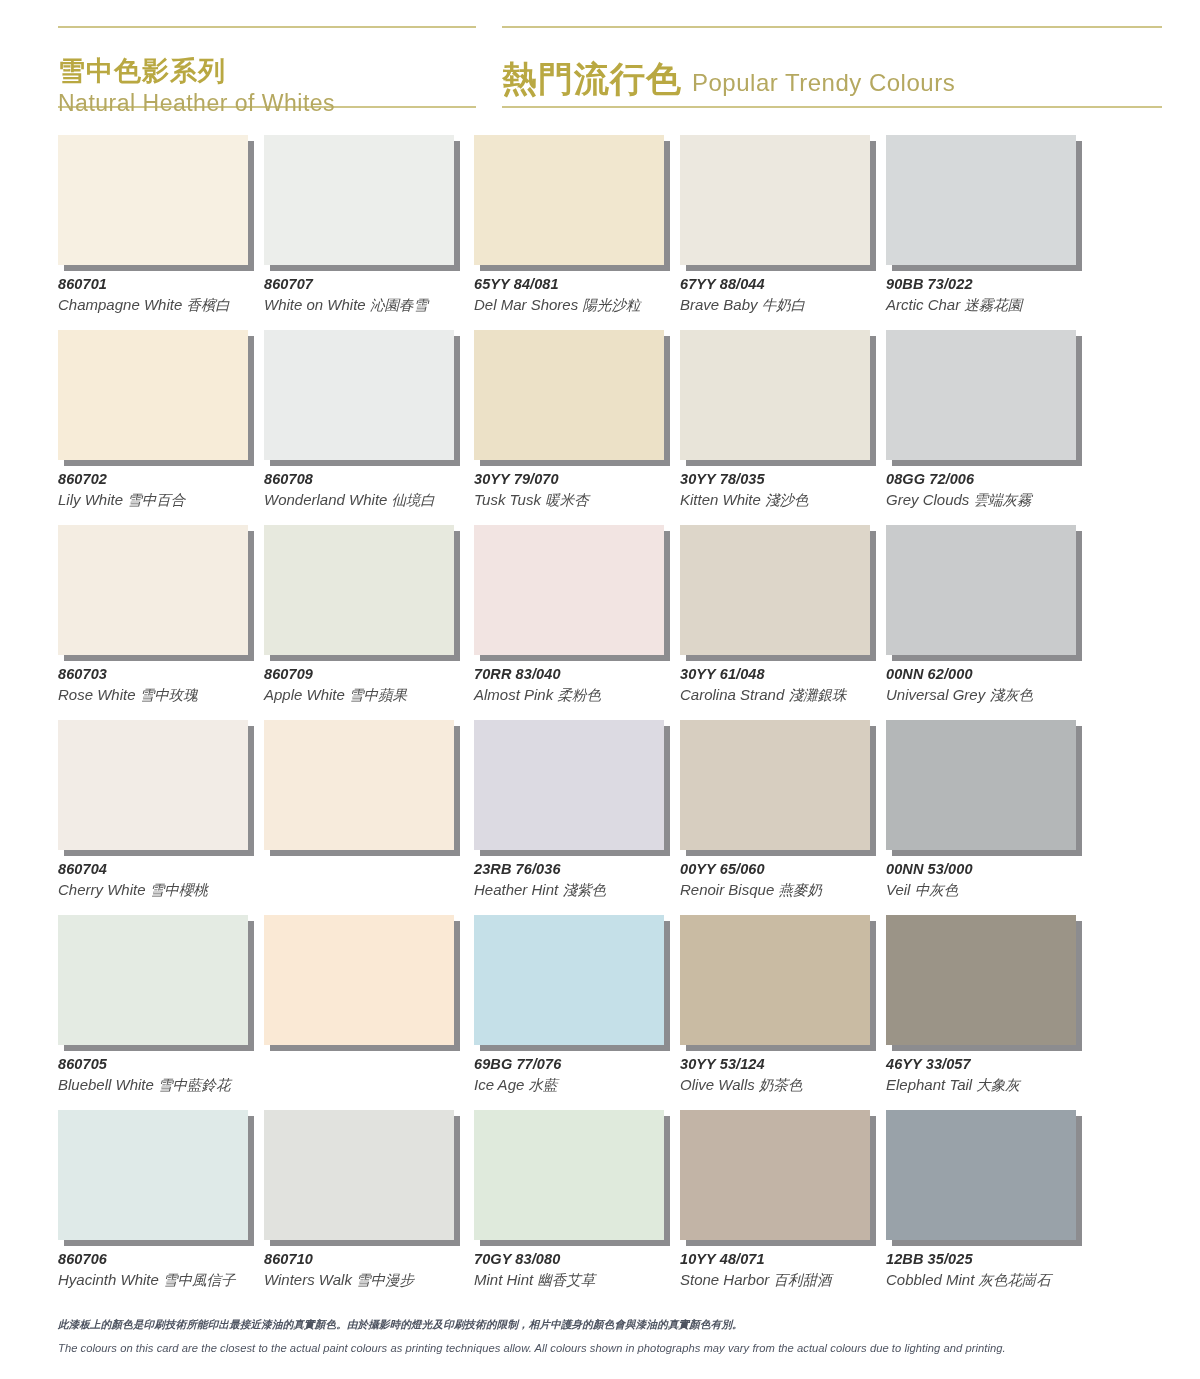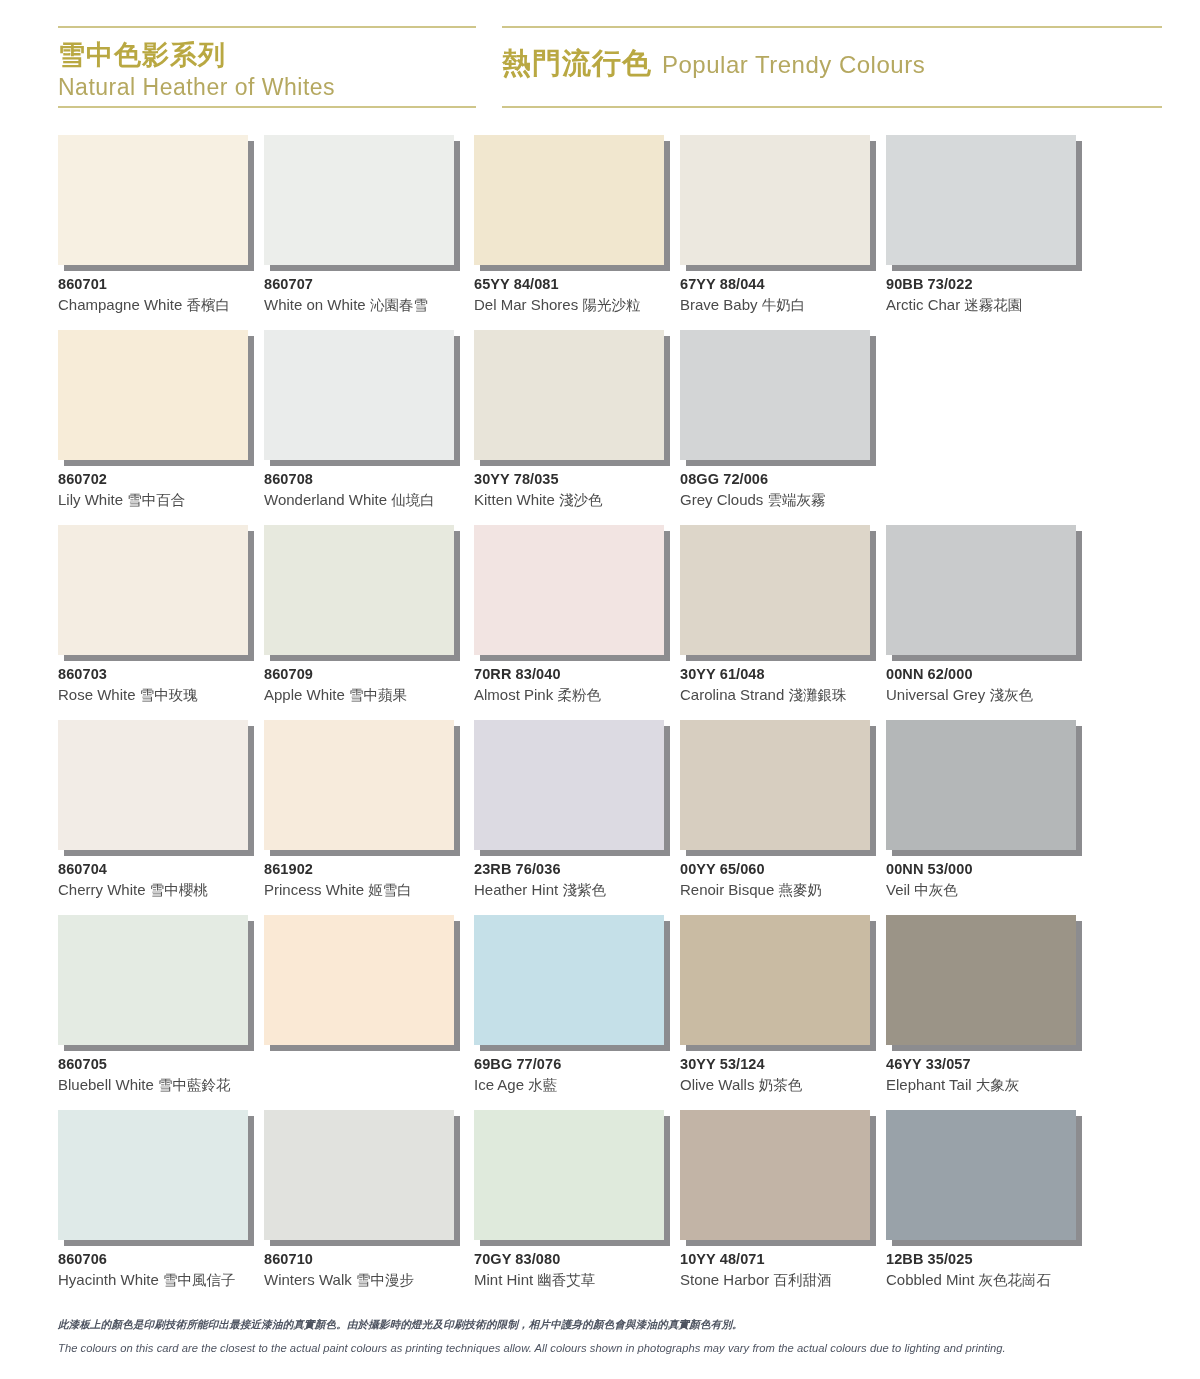--- a/index.html
+++ b/index.html
@@ -34,21 +34,21 @@
     width: 1104px;
     height: 82px;
     display: flex;
   }
 
   .hdr-block {
     position: relative;
     height: 82px;
     border-top: 2px solid #cfc68a;
     border-bottom: 2px solid #cfc68a;
-    padding-top: 10px;
+    padding-top: 26px;
   }
 
   .hdr-left  { width: 418px; margin-right: 26px; }
   .hdr-right { flex: 1; }
 
   .hdr-cn {
     font-family: "DejaVu Sans", sans-serif;
     font-weight: bold;
     font-size: 27px;
     letter-spacing: 1px;
@@ -65,40 +65,41 @@
     letter-spacing: 0.5px;
     white-space: nowrap;
   }
 
   .hdr-right .hdr-inline {
     display: flex;
     align-items: baseline;
     gap: 10px;
     padding-top: 8px;
   }
-  .hdr-right .hdr-cn { font-size: 29px; }
+  .hdr-right .hdr-cn { font-size: 35px; }
   .hdr-right .hdr-en { font-size: 24px; }
 
   
   .grid {
     position: absolute;
     left: 58px;
     top: 135px;
     width: 1104px;
   }
 
   .row {
     display: flex;
     height: 195px;
   }
 
   .cell {
     width: 176px;
     margin-right: 30px;
     position: relative;
+    font-style: italic;
   }
   .cell.c1 { margin-right: 30px; }
   .cell.c2 { margin-right: 34px; }
   .cell:last-child { margin-right: 0; }
 
   .swatch-wrap {
     position: relative;
     width: 190px;
     height: 130px;
   }
@@ -264,20 +265,30 @@
         <div class="cell c2">
           <div class="swatch-wrap">
             <div class="swatch-shadow"></div>
             <div class="swatch" style="background: rgb(234, 236, 235);"></div>
           </div>
           <div class="labels">
             <div class="code">860708</div>
             <div class="name"><span>Wonderland White</span> <span class="cn">仙境白</span></div>
           </div>
         </div>
+        <div class="cell c3">
+          <div class="swatch-wrap">
+            <div class="swatch-shadow"></div>
+            <div class="swatch" style="background: rgb(236, 225, 199);"></div>
+          </div>
+          <div class="labels">
+            <div class="code">30YY 79/070</div>
+            <div class="name"><span>Tusk Tusk</span> <span class="cn">暖米杏</span></div>
+          </div>
+        </div>
         <div class="cell c4">
           <div class="swatch-wrap">
             <div class="swatch-shadow"></div>
             <div class="swatch" style="background: rgb(232, 228, 217);"></div>
           </div>
           <div class="labels">
             <div class="code">30YY 78/035</div>
             <div class="name"><span>Kitten White</span> <span class="cn">淺沙色</span></div>
           </div>
         </div>
@@ -352,24 +363,20 @@
           </div>
           <div class="labels">
             <div class="code">860704</div>
             <div class="name"><span>Cherry White</span> <span class="cn">雪中櫻桃</span></div>
           </div>
         </div>
         <div class="cell c2">
           <div class="swatch-wrap">
             <div class="swatch-shadow"></div>
             <div class="swatch" style="background: rgb(247, 235, 220);"></div>
-          </div>
-          <div class="labels">
-            <div class="code">861902</div>
-            <div class="name"><span>Princess White</span> <span class="cn">姬雪白</span></div>
           </div>
         </div>
         <div class="cell c3">
           <div class="swatch-wrap">
             <div class="swatch-shadow"></div>
             <div class="swatch" style="background: rgb(220, 218, 226);"></div>
           </div>
           <div class="labels">
             <div class="code">23RB 76/036</div>
             <div class="name"><span>Heather Hint</span> <span class="cn">淺紫色</span></div>

